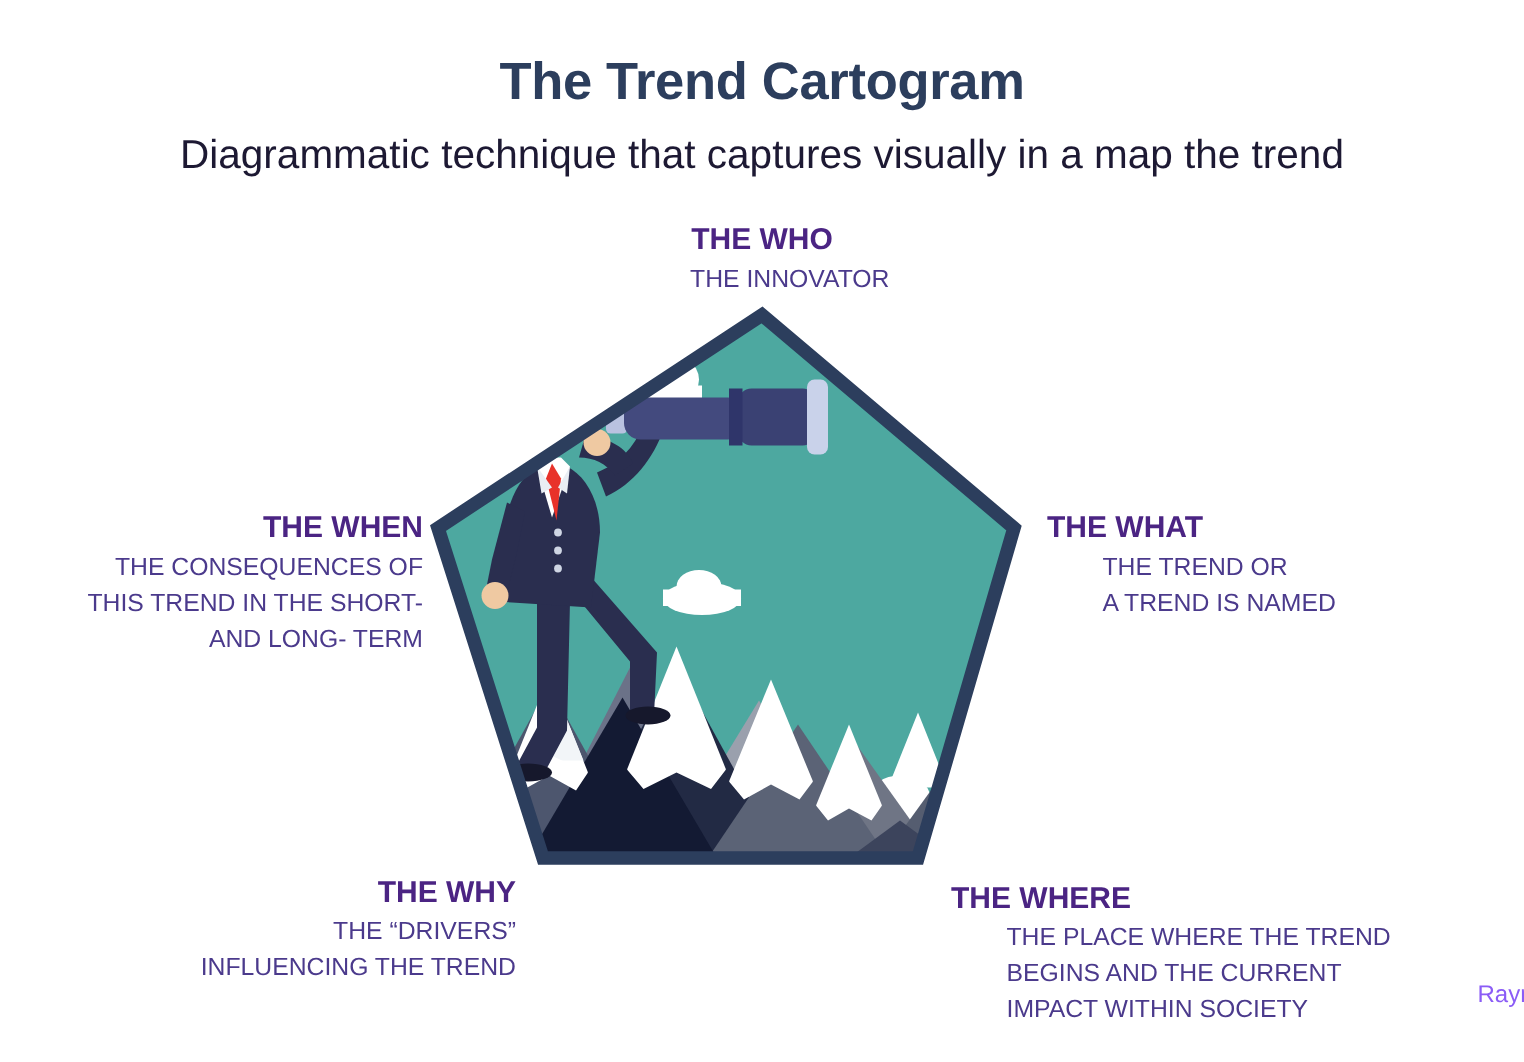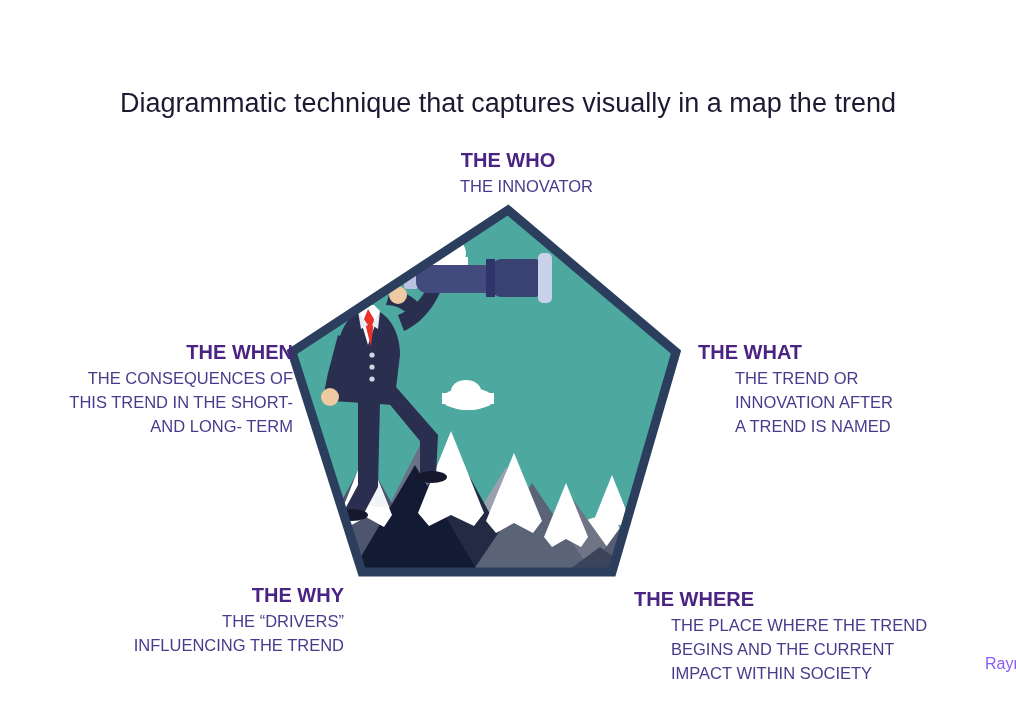--- a/index.html
+++ b/index.html
@@ -87,21 +87,20 @@
     top: 148px;
     text-align: center;
   }
   #callout-who .c-body { font-size: 16.5px; }
 
   #callout-when {
     left: 0;
     top: 340px;
     width: 282px;
     text-align: right;
-    margin-left: 11px;
   }
   #callout-what {
     left: 698px;
     top: 340px;
     width: 300px;
     text-align: left;
   }
   #callout-why {
     left: 70px;
     top: 583px;
@@ -124,20 +123,21 @@
     color: #8b5cf6;
     white-space: nowrap;
     margin-left: 27px;
   }
 </style>
 </head>
 <body>
 
 <div class="slide">
 
+  <div class="title">The Trend Cartogram</div>
 
   <div class="subtitle">Diagrammatic technique that captures visually in a map the trend</div>
 
   <div class="graphic">
     <svg viewBox="0 0 420 400" xmlns="http://www.w3.org/2000/svg">
       <defs>
 
         <clipPath id="pentaClip">
           <polygon points="238,15 406,157 342,377 92,377 22,157"></polygon>
         </clipPath>
@@ -271,21 +271,20 @@
       <div>THE CONSEQUENCES OF</div>
       <div>THIS TREND IN THE SHORT-</div>
       <div>AND LONG- TERM</div>
     </div>
   </div>
 
   <div class="callout" id="callout-what">
     <div class="c-title">THE WHAT</div>
     <div class="c-body">
       <div>THE TREND OR</div>
-      <div>INNOVATION AFTER</div>
       <div>A TREND IS NAMED</div>
     </div>
   </div>
 
   <div class="callout" id="callout-why">
     <div class="c-title">THE WHY</div>
     <div class="c-body">
       <div>THE “DRIVERS”</div>
       <div>INFLUENCING THE TREND</div>
     </div>

